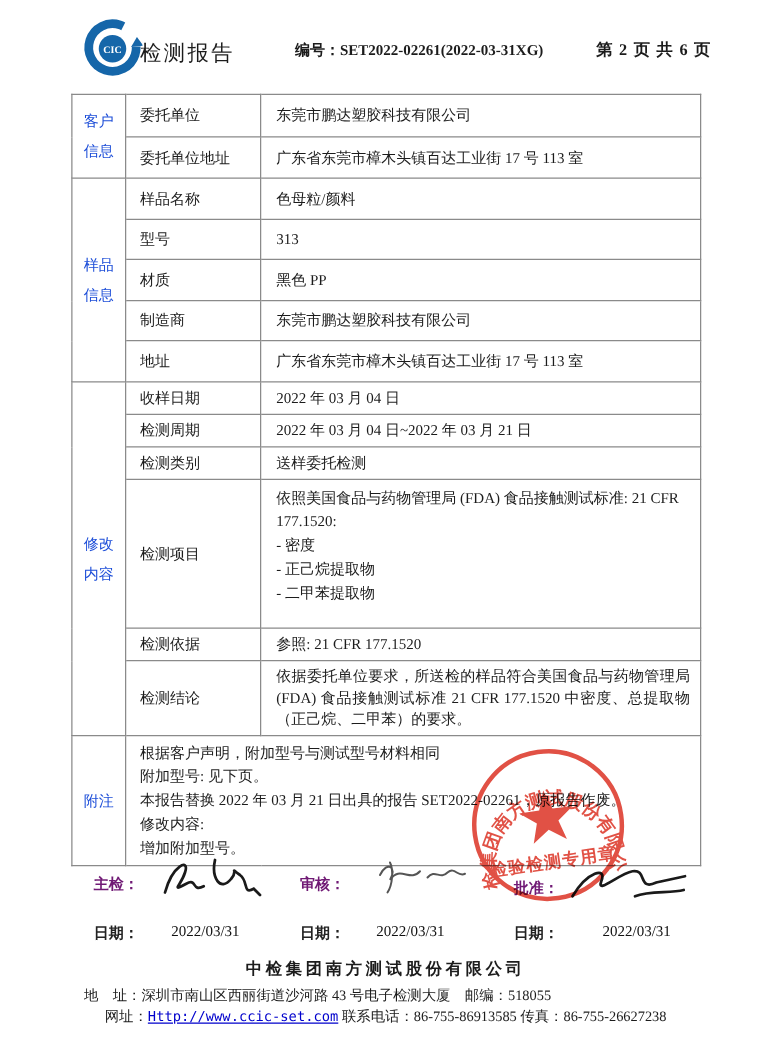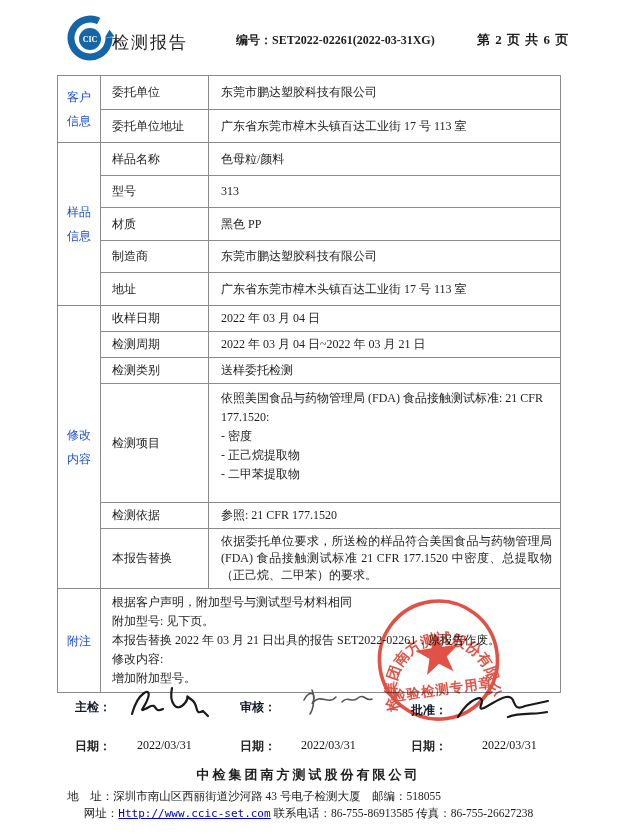--- a/index.html
+++ b/index.html
@@ -17,21 +17,21 @@
   .info-table td{border:1px solid #8a8a8a;font-size:12px;vertical-align:middle;overflow:hidden;}
   .sec{width:43px;text-align:center;padding:0 4px;word-break:break-all;line-height:24px;color:#1d4ed8;}
   .k{width:108px;padding:2px 4px 2px 11px;}
   .v{width:352px;padding:2px 8px 2px 12px;}
   .ml{white-space:pre-line;line-height:19px;padding-top:5px;padding-bottom:18px;}
   .just{text-align:justify;line-height:17px;padding-top:4px;padding-bottom:4px;}
   tr.h34{height:34px}tr.h33{height:33px}tr.h32{height:32px}tr.h26{height:26px}
   tr.h95{height:95px}tr.h50{height:50px}tr.h94{height:94px}
   .note-cell{padding:4px 8px 4px 11px;white-space:pre-line;line-height:19px;margin-top:48px;}
   
-  .sig-label{position:absolute;font-size:12px;font-weight:bold;color:#0f172a;}
+  .sig-label{position:absolute;font-size:12px;font-weight:bold;color:#701a75;}
   .date-label{position:absolute;font-size:12px;font-weight:bold;color:#222;}
   .date-value{position:absolute;font-size:12px;color:#111;}
   .sig-svg{position:absolute;}
   
   .stamp{position:absolute;left:363px;top:590px;width:152px;height:148px;opacity:.88;mix-blend-mode:multiply;transform:rotate(-8deg);}
   
   .footer-company{position:absolute;left:0;top:766px;width:617px;text-align:center;font-size:13px;font-weight:bold;letter-spacing:3px;}
   .footer-address{position:absolute;left:0;top:789px;width:508px;text-align:center;font-size:11.5px;}
   .footer-web{position:absolute;left:0;top:806px;width:617px;text-align:center;font-size:11.5px;}
   .weblink{color:#0000cc;text-decoration:underline;font-family:"DejaVu Sans Mono","Liberation Mono",monospace;font-size:11px;cursor:pointer;}
@@ -112,21 +112,21 @@
 177.1520:
 - 密度
 - 正己烷提取物
 - 二甲苯提取物</td>
     </tr>
     <tr class="h26">
       <td class="k">检测依据</td>
       <td class="v">参照: 21 CFR 177.1520</td>
     </tr>
     <tr class="h50">
-      <td class="k">本报告替换</td>
+      <td class="k">检测结论</td>
       <td class="v just">依据委托单位要求，所送检的样品符合美国食品与药物管理局 (FDA) 食品接触测试标准 21 CFR 177.1520 中密度、总提取物（正己烷、二甲苯）的要求。</td>
     </tr>
 
     <tr class="h94">
       <td class="sec">附注</td>
       <td class="note-cell" colspan="2">根据客户声明，附加型号与测试型号材料相同
 附加型号: 见下页。
 本报告替换 2022 年 03 月 21 日出具的报告 SET2022-02261，原报告作废。
 修改内容:
 增加附加型号。</td>

